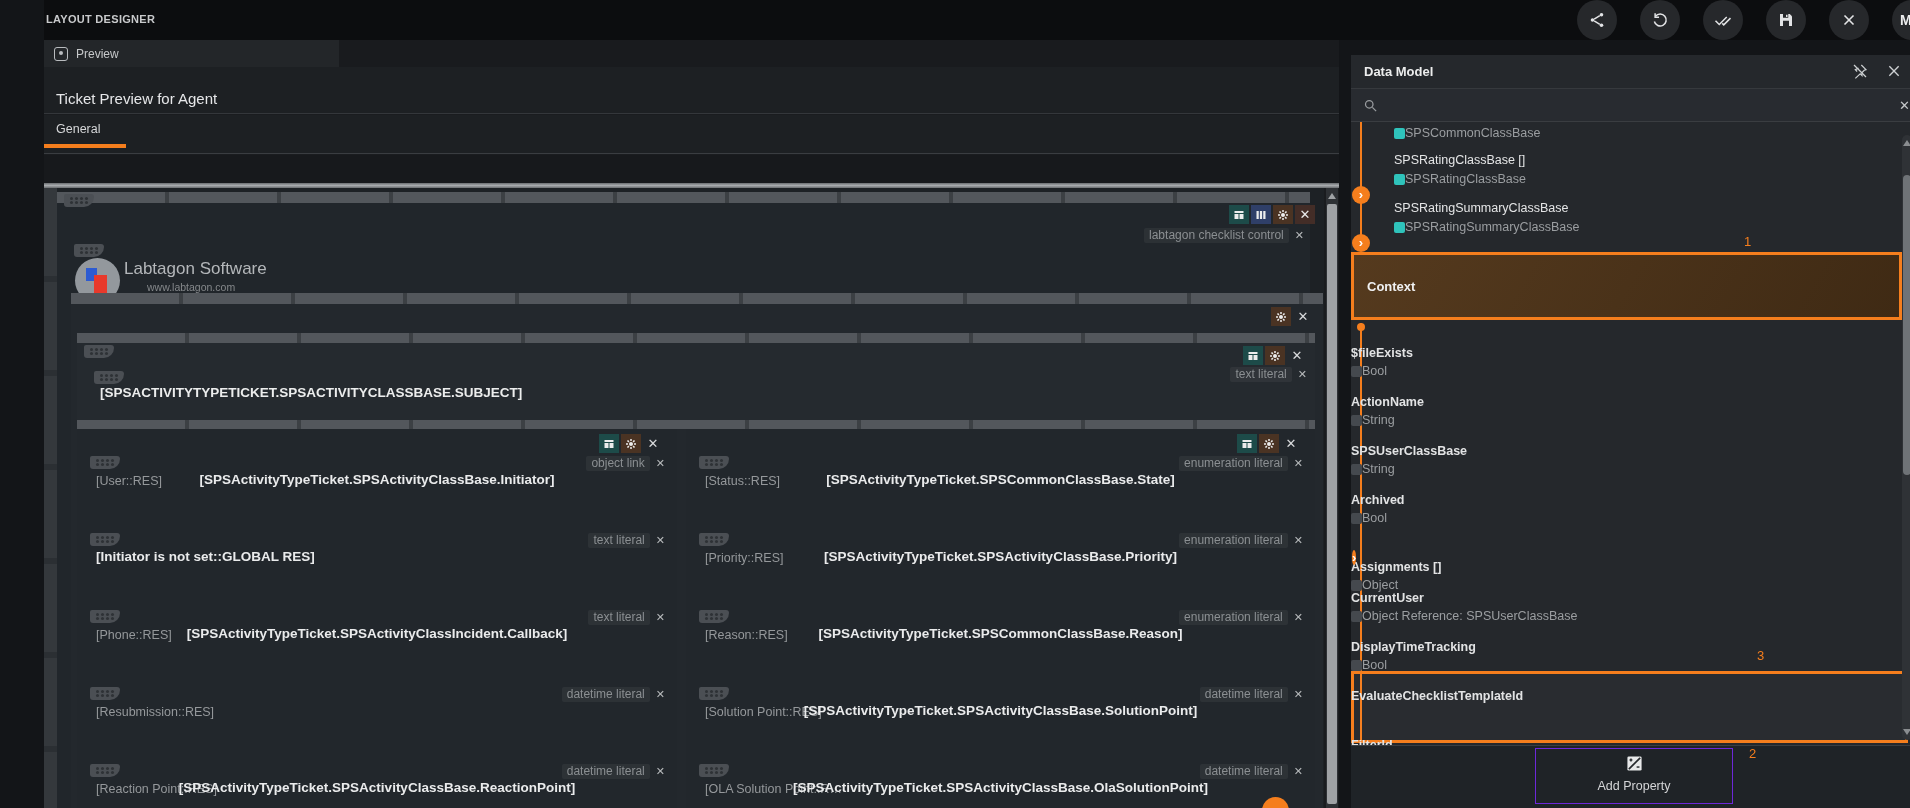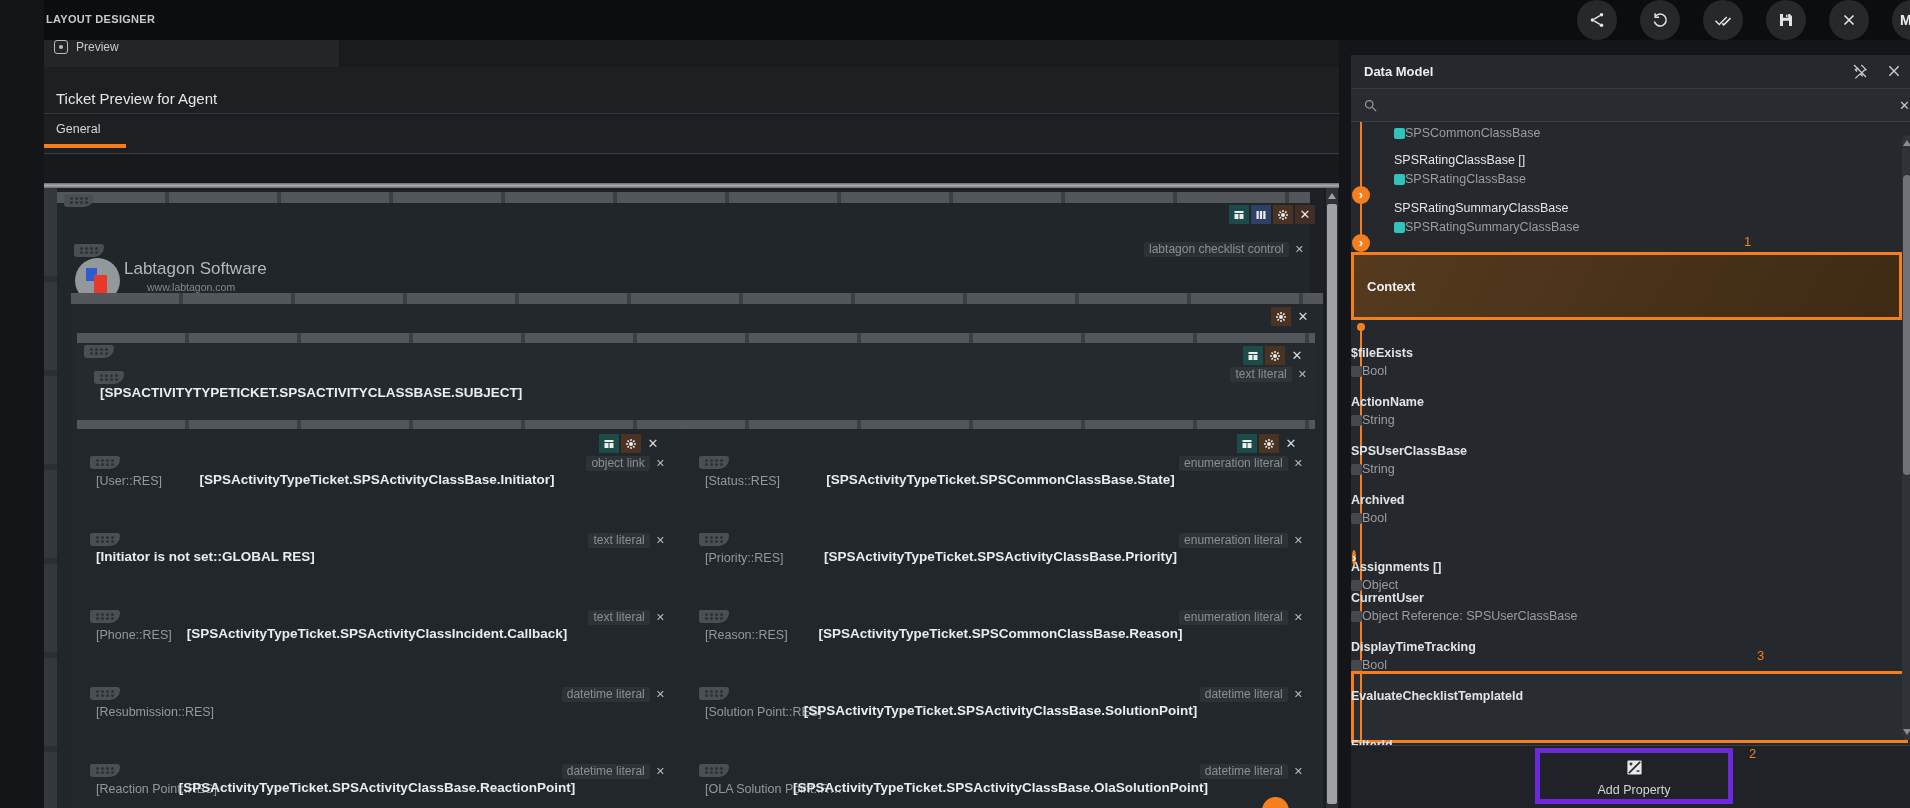--- a/index.html
+++ b/index.html
@@ -14,21 +14,21 @@
   .topbar-actions { position:absolute; right:22px; top:0; height:40px; display:flex; align-items:center; gap:23px; }
   .circle-btn { width:40px; height:40px; border-radius:50%; background:#26282b; display:flex;
     align-items:center; justify-content:center; color:#e3e4e6; }
   .circle-btn svg { width:18px; height:18px; }
   .avatar-txt { font-size:14px; font-weight:bold; color:#ededee; letter-spacing:.3px; }
 
   
   .leftarea { position:absolute; left:0; top:40px; width:1295px; height:768px; background:#1a1c1f; }
   .tabstrip { position:absolute; left:0; top:0; width:100%; height:27px; background:#191b1e; }
   .preview-tab { position:absolute; left:0; top:0; width:295px; height:27px; background:#232629;
-    display:flex; align-items:flex-start; gap:8px; padding-left:10px; }
+    display:flex; align-items:center; gap:8px; padding-left:10px; }
   .preview-ico { width:14px; height:14px; border:1.6px solid #b9bcbf; border-radius:3px; position:relative; }
   .preview-ico::after { content:""; position:absolute; left:3.5px; top:3.5px; width:4px; height:4px;
     border-radius:50%; background:#b9bcbf; }
   .preview-label { font-size:12px; color:#c6c8ca; }
   .titlebar { position:absolute; left:0; top:27px; width:100%; height:47px; background:#1d2023;
     border-bottom:1px solid #34373b; }
   .page-title { position:absolute; left:12px; bottom:6px; font-size:15px; color:#e6e7e9; }
   .general-row { position:absolute; left:0; top:75px; width:100%; height:39px; background:#1d2023;
     border-bottom:1px solid #3a3d41; }
   .general-label { position:absolute; left:12px; top:7px; font-size:12.5px; color:#d6d7d9; }
@@ -150,21 +150,21 @@
 
   .panel-scroll { position:absolute; left:551px; top:80px; width:10px; height:605px; background:#2f3236; border-radius:5px; }
   .panel-scroll .thumb { position:absolute; left:1px; right:1px; top:40px; height:300px; background:#6f7377; border-radius:4px; }
   .ps-up { position:absolute; left:1px; top:5px; width:0; height:0;
     border-left:4px solid transparent; border-right:4px solid transparent; border-bottom:6px solid #8a8d90; }
   .ps-down { position:absolute; left:1px; bottom:5px; width:0; height:0;
     border-left:4px solid transparent; border-right:4px solid transparent; border-top:6px solid #8a8d90; }
 
   .panel-footer { position:absolute; left:0; top:690px; width:100%; height:63px; background:#1f2327;
     border-top:1px solid #3a3e42; }
-  .add-prop { position:absolute; left:184px; top:2px; width:198px; height:56px; border:5px solid #6d28d9;
+  .add-prop { position:absolute; left:184px; top:2px; width:198px; height:56px; border:1px solid #6d28d9;
     text-align:center; }
   .addp-icon { display:block; margin-top:6px; }
   .addp-label { display:block; margin-top:3px; font-size:12.5px; color:#d4d5d7; }
 
   
   .righttb { position:absolute; left:1880px; top:40px; width:30px; height:768px; background:#0b0c0e; }
   .rt-icon { position:absolute; left:6px; width:18px; height:18px; color:#e9eaeb; }
   .rt-icon svg { width:18px; height:18px; }
 </style>
 </head>
@@ -262,21 +262,21 @@
               <line x1="2" y1="12" x2="6" y2="12"></line>
                 <line x1="18" y1="12" x2="22" y2="12"></line>
               <line x1="4.9" y1="4.9" x2="7.8" y2="7.8"></line>
                 <line x1="16.2" y1="16.2" x2="19.1" y2="19.1"></line>
               <line x1="4.9" y1="19.1" x2="7.8" y2="16.2"></line>
                 <line x1="16.2" y1="7.8" x2="19.1" y2="4.9"></line>
               </svg>
             </span>
           <span class="ib ib-close">✕</span>
         </div>
-        <div class="ctr-tag" style="right:6px;top:39px;">
+        <div class="ctr-tag" style="right:6px;top:25px;">
           <span class="tag-text">labtagon checklist control</span>
           <span class="tag-x">✕</span>
         </div>
 
         <div class="dragtab" style="left:17px;top:41px;">
             <i></i>
           </div>
         <div class="logo-circle">
           <span class="blue-sq"></span>
           <span class="red-sq"></span>

